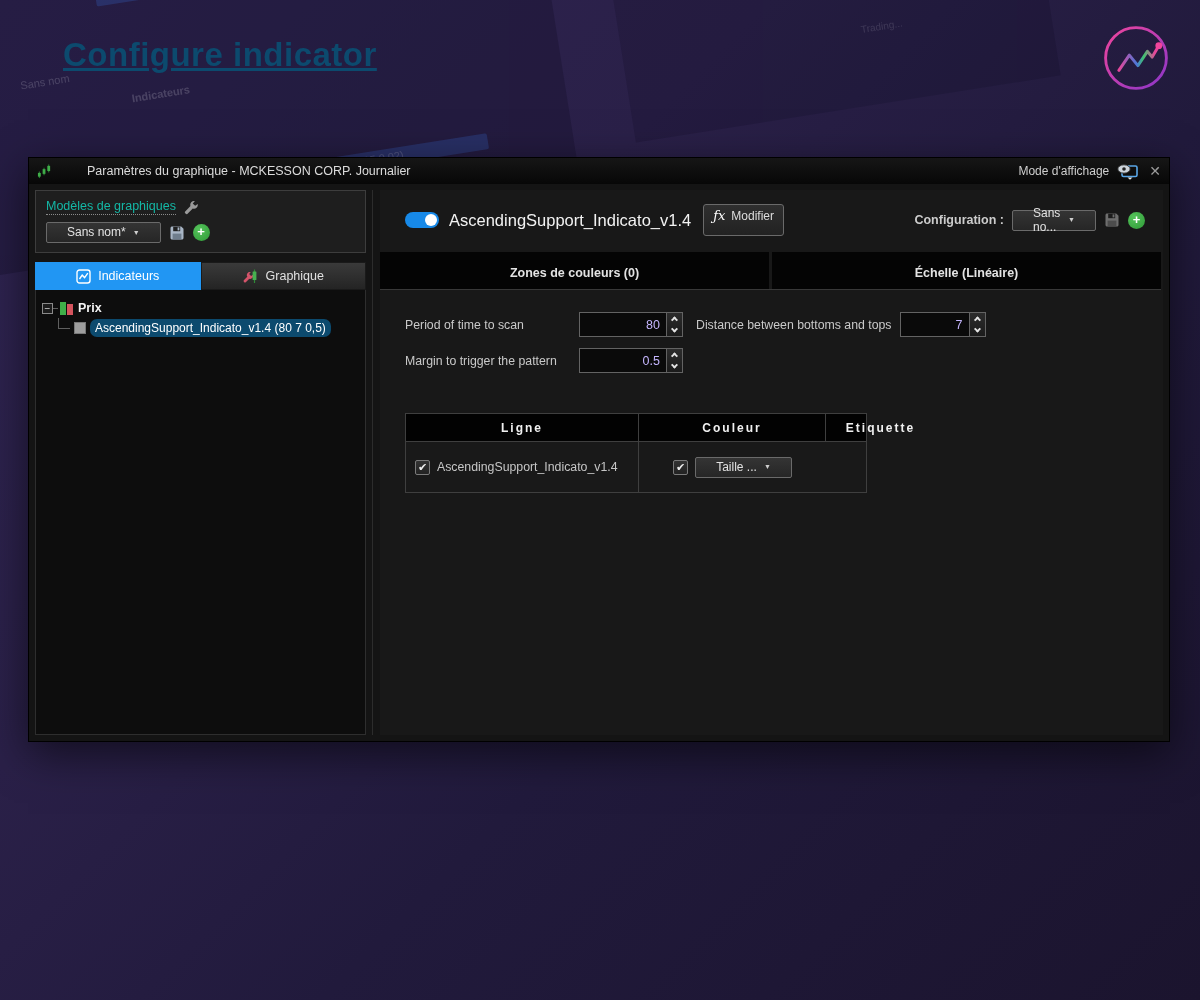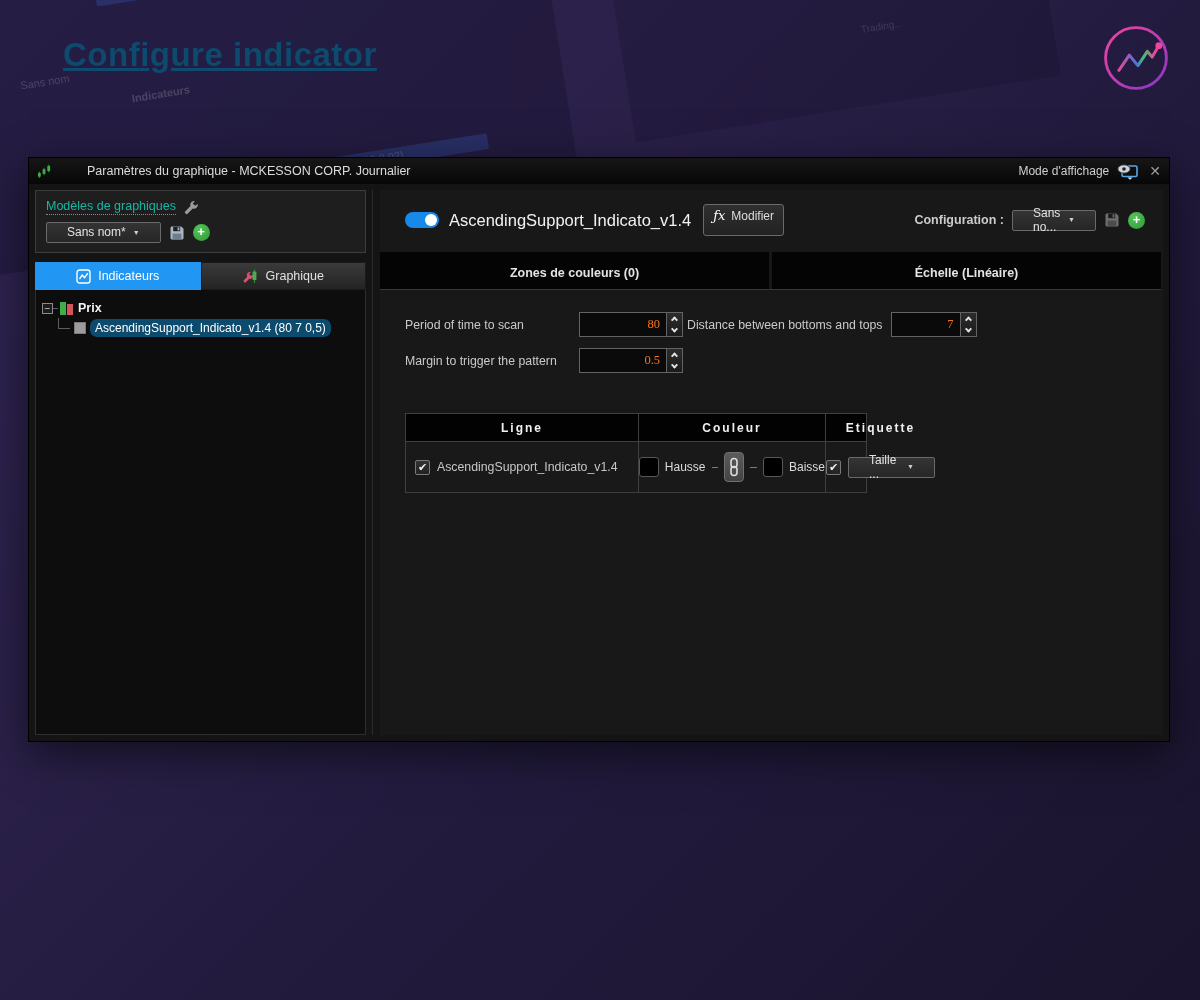--- a/index.html
+++ b/index.html
@@ -89,29 +89,29 @@
   .main-tab { flex:1; height:37px; background:#040404; border-top:4px solid transparent; display:flex; align-items:center; justify-content:center; font-size:12.5px; font-weight:bold; color:#e3e3e3; position:relative; }
   .main-tab.active { border-top-color:#1e88e5; }
   .main-tab.active::after { content:""; position:absolute; top:0; left:50%; margin-left:-8px; border-left:8px solid transparent; border-right:8px solid transparent; border-top:7px solid #1e88e5; }
   .tab-underline { height:1px; background:#383838; margin-top:0; }
 
   .content { padding:22px 0 0 25px; }
   .frow { display:flex; align-items:center; margin-bottom:11px; }
   .flabel { font-size:12.3px; color:#c9c9c9; text-align:left; }
   .flabel.w1 { width:160px; }
   .numgroup { display:flex; align-items:stretch; margin-left:14px; }
-  .numgroup input { background:#0a0a0a; border:1px solid #636363; color:#f97316; font-size:12.5px; text-align:right; padding:0 6px; height:25px; font-family:Liberation Serif, serif; }
+  .numgroup input { background:#0a0a0a; border:1px solid #636363; color:#c4b5fd; font-size:12.5px; text-align:right; padding:0 6px; height:25px; font-family:Liberation Sans, sans-serif; }
   .numgroup input.w88 { width:88px; }
   .numgroup input.w70 { width:70px; }
   .spin { width:16px; border:1px solid #636363; border-left:none; background:linear-gradient(#2c2c2c,#1b1b1b); display:flex; flex-direction:column; }
   .spin > div { flex:1; display:flex; align-items:center; justify-content:center; }
   .chev { width:5px; height:5px; border:solid #e4e4e4; border-width:2px 0 0 2px; }
   .chev.up { transform:rotate(45deg) translate(1px,1px); }
   .chev.dn { transform:rotate(225deg) translate(1px,1px); }
-  .flabel2 { font-size:12.3px; color:#c9c9c9; margin-left:4px; }
+  .flabel2 { font-size:12.3px; color:#c9c9c9; margin-left:13px; }
 
   
   .ltable { margin-top:40px; width:462px; border:1px solid #3f3f3f; }
   .lt-head { display:grid; grid-template-columns:233px 187px 109px; background:#020202; }
   .lt-head > div { height:27px; display:flex; align-items:center; justify-content:center; font-size:12px; font-weight:bold; letter-spacing:2px; color:#f0f0f0; border-right:1px solid #3f3f3f; }
   .lt-head > div:last-child { border-right:none; }
   .lt-row { display:grid; grid-template-columns:233px 187px 109px; background:#191919; border-top:1px solid #3f3f3f; }
   .lt-row > div { height:50px; display:flex; align-items:center; border-right:1px solid #3f3f3f; }
   .lt-row > div:last-child { border-right:none; }
   .cell-line { padding-left:9px; gap:7px; }
@@ -349,34 +349,20 @@
           <div class="lt-head">
             <div>Ligne</div>
             <div>Couleur</div>
             <div>Etiquette</div>
           </div>
           <div class="lt-row">
             <div class="cell-line">
               <span class="checkbox">✔</span>
               <span class="name">AscendingSupport_Indicato_v1.4</span>
             </div>
-            <div class="cell-color">
-              <span class="swatch"></span>
-              <span class="clabel">Hausse</span>
-              <span class="dash"></span>
-              <span class="linkbtn">
-                <svg width="10" height="20" viewBox="0 0 10 20">
-                  <rect x="2" y="1.5" width="6" height="9" rx="3" fill="none" stroke="#dcdcdc" stroke-width="1.6"></rect>
-                  <rect x="2" y="9.5" width="6" height="9" rx="3" fill="none" stroke="#dcdcdc" stroke-width="1.6"></rect>
-                </svg>
-              </span>
-              <span class="dash"></span>
-              <span class="swatch"></span>
-              <span class="clabel">Baisse</span>
-            </div>
             <div class="cell-etq">
               <span class="checkbox">✔</span>
               <span class="uiselect">
                 <span>Taille ...</span>
                 <span class="caret">▼</span>
               </span>
             </div>
           </div>
         </div>
       </div>

